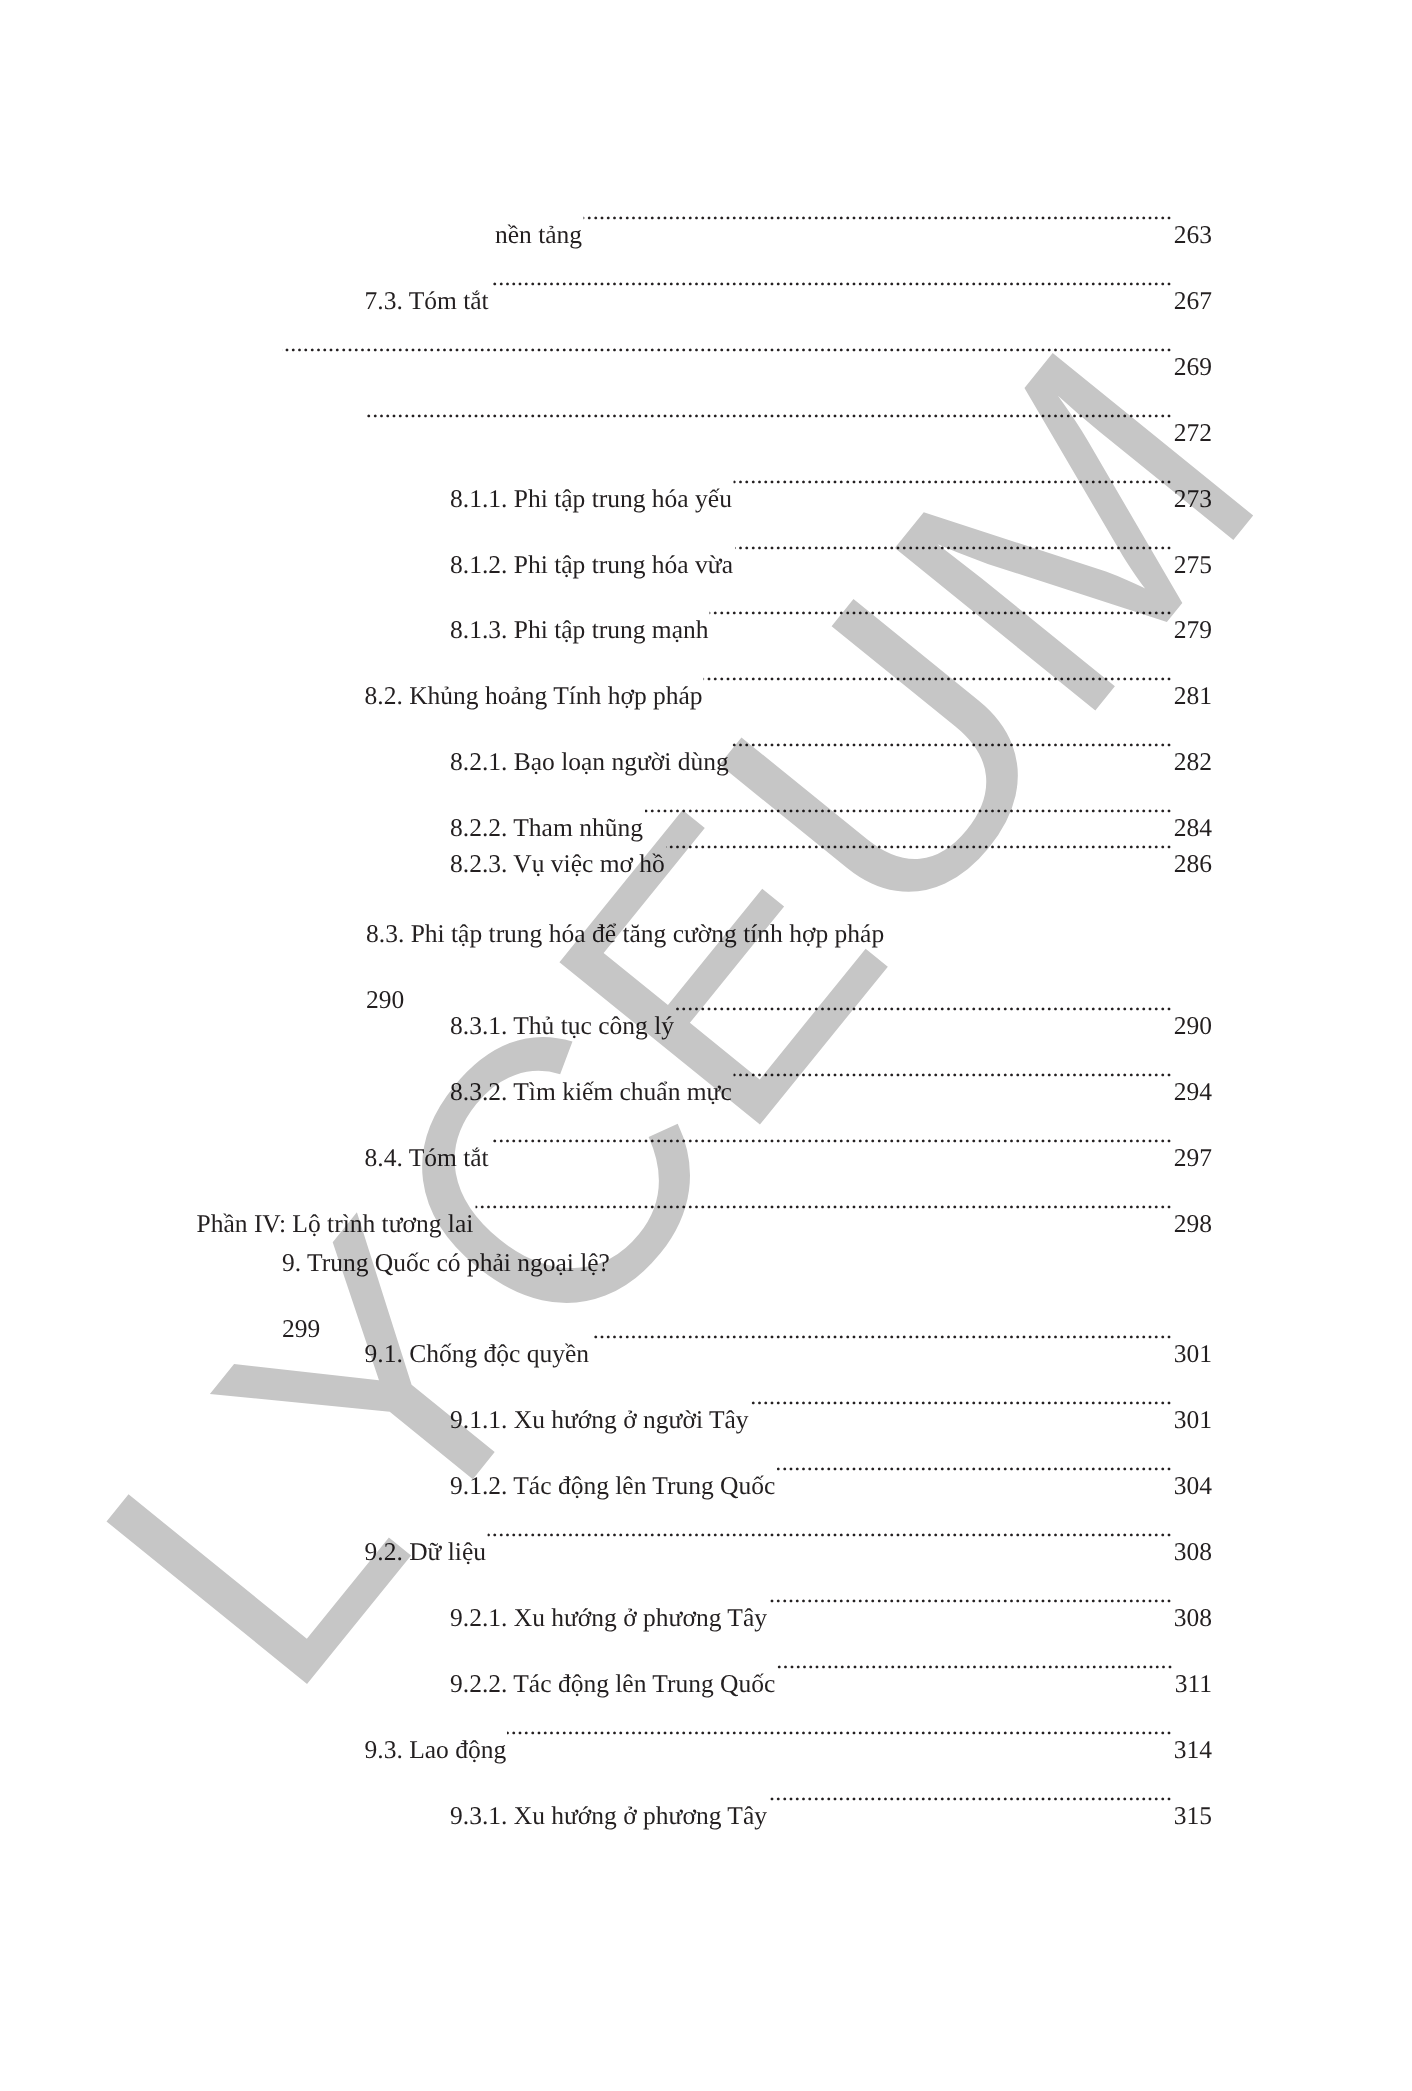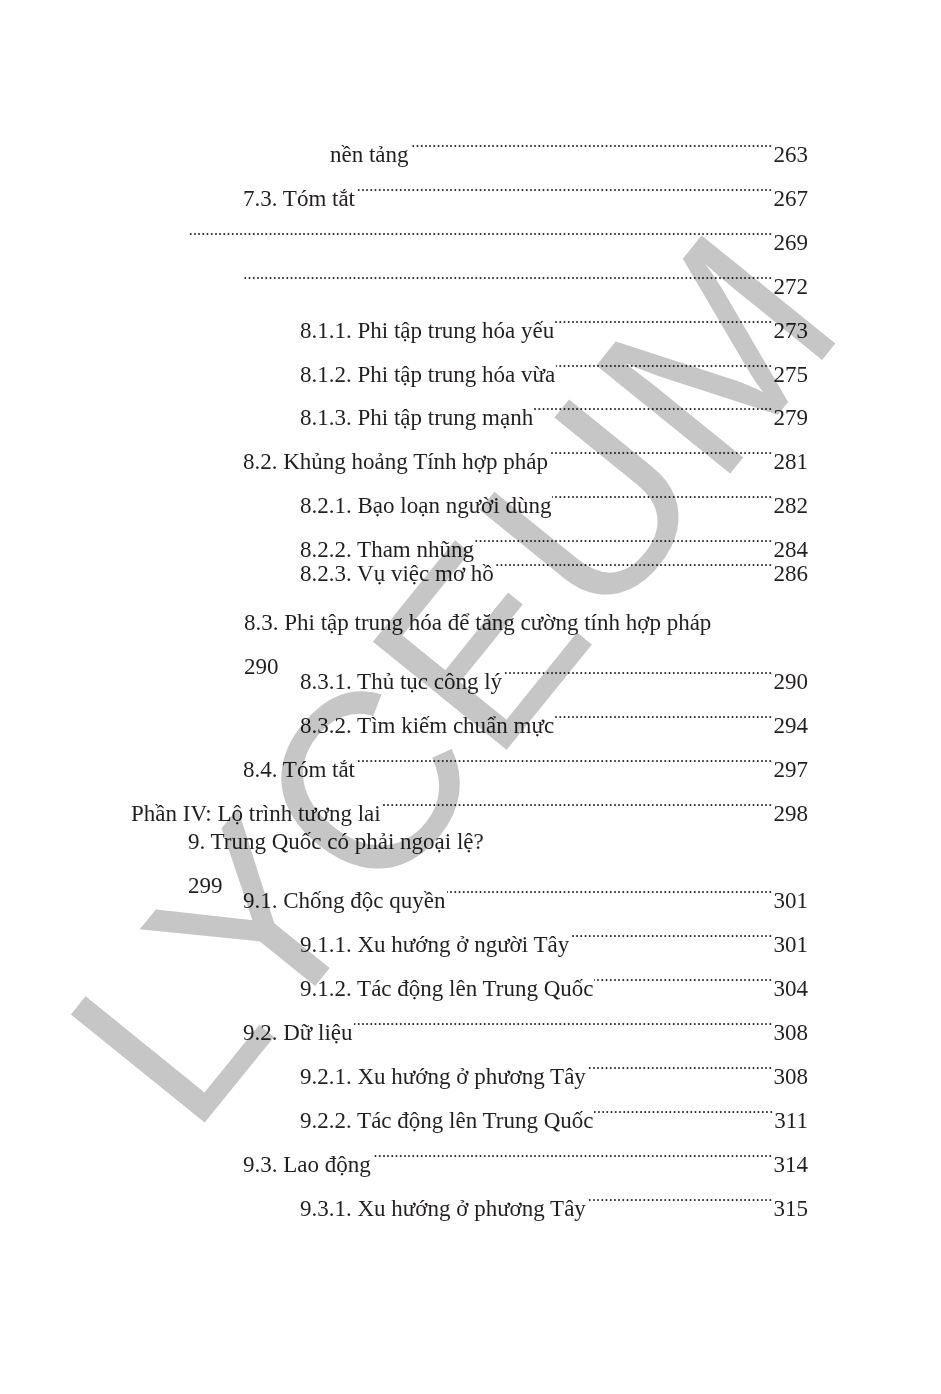--- a/index.html
+++ b/index.html
@@ -25,21 +25,21 @@
       left: 0;
       top: 118px;
       width: 941px;
     }
     .toc-row {
       position: absolute;
       right: 133px;
       height: 44px;
       display: flex;
       align-items: baseline;
-      font-size: 23px;
+      font-size: 17px;
       line-height: 44px;
       white-space: nowrap;
     }
     .toc-row .title {
       flex: 0 0 auto;
     }
     .toc-row .leader {
       flex: 1 1 auto;
       overflow: hidden;
       margin: 0 1px;

